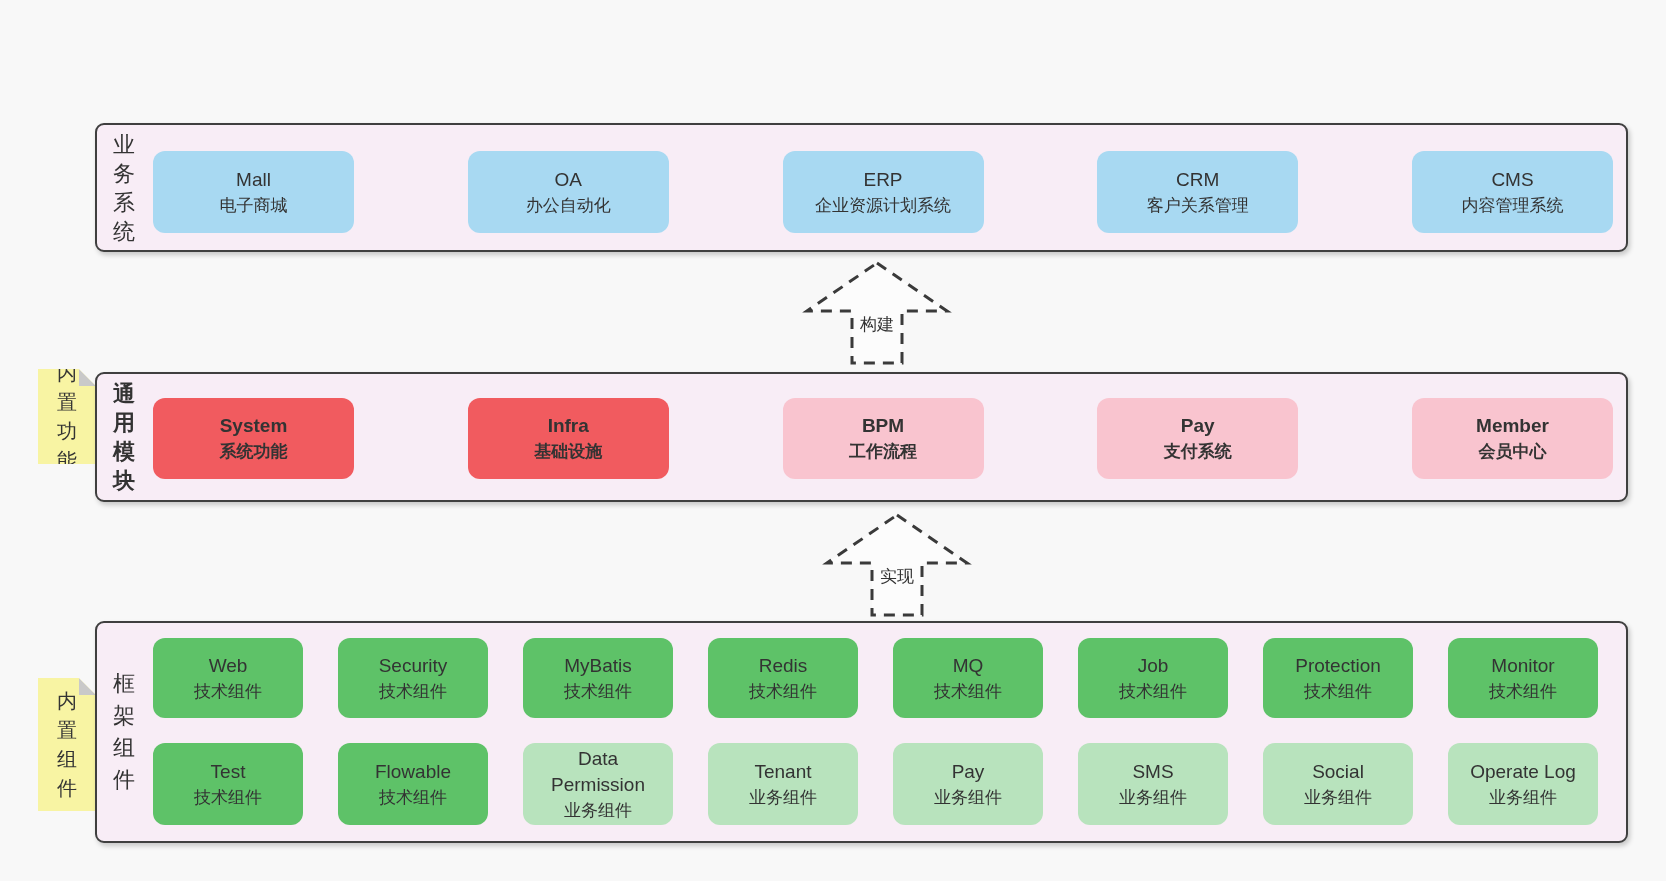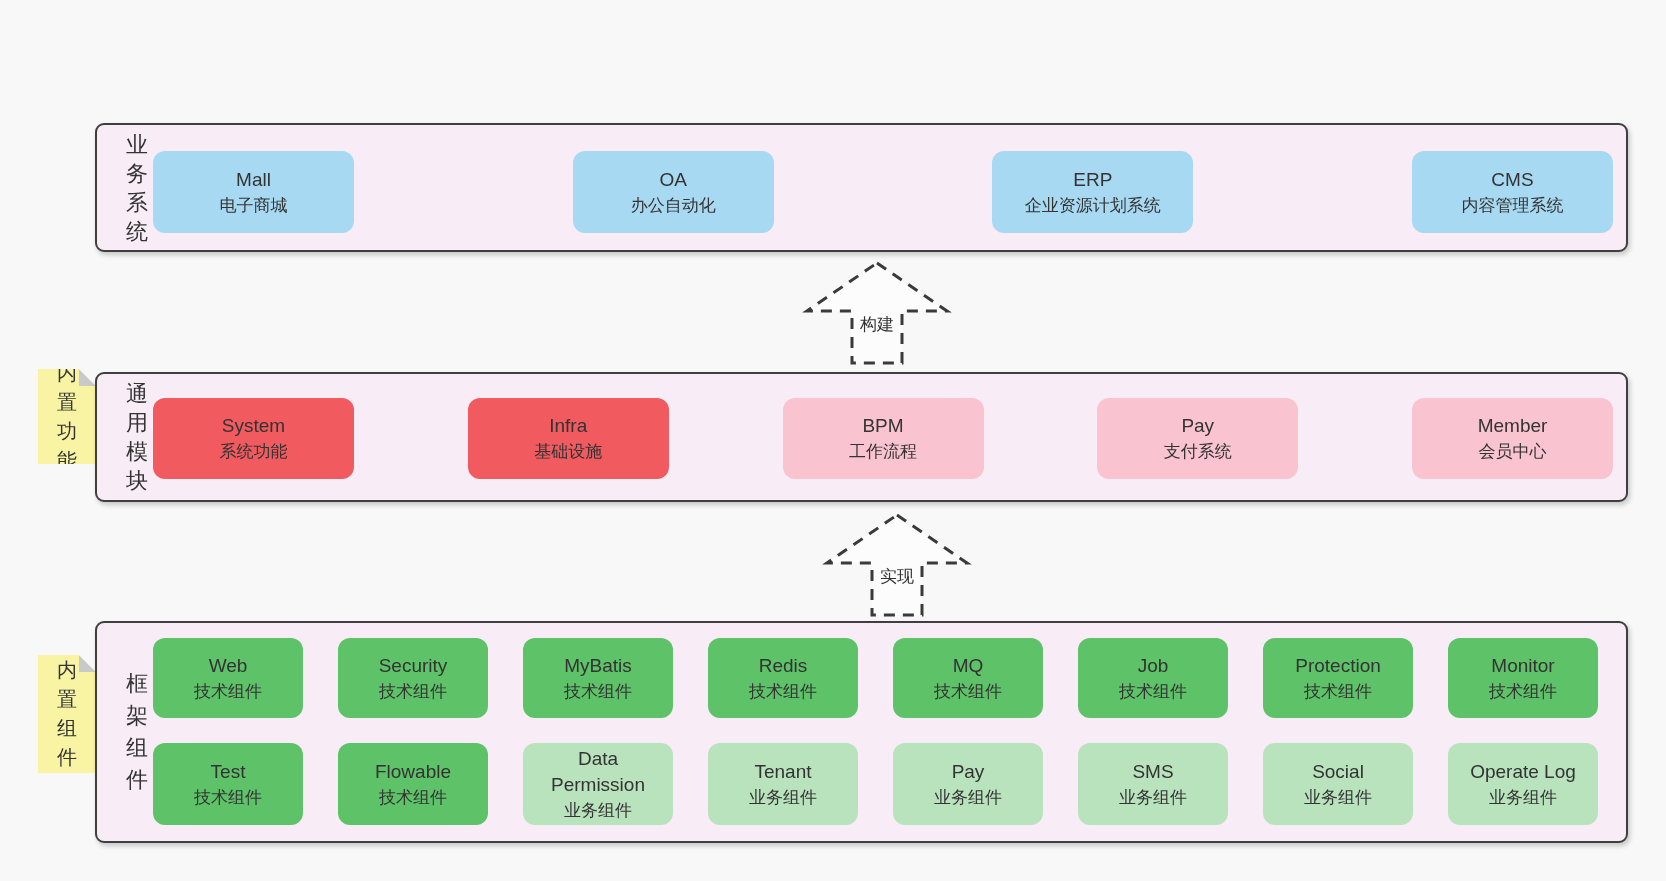--- a/index.html
+++ b/index.html
@@ -14,24 +14,24 @@
     font-family:"Liberation Sans","DejaVu Sans",sans-serif; color:var(--text);
     overflow:hidden;
   }
   .band{
     position:absolute; left:95px; width:1533px;
     background:var(--panel-bg);
     border:2px solid var(--border-color); border-radius:9px;
     box-shadow:2px 3px 5px rgba(0,0,0,0.20);
   }
   #band-business{top:123px; height:129px;}
-  #band-modules{top:372px; height:130px;}
+  #band-modules{top:372px; height:130px;font-weight:bold;}
   #band-components{top:621px; height:222px;}
   .band-label{
-    position:absolute; left:27px; top:50%; transform:translateY(-50%);
+    position:absolute; left:14px; top:50%; transform:translateY(-50%);
     width:26px; font-size:22px; line-height:29px; text-align:center;
     word-break:break-all; color:var(--text);
   }
   #band-components .band-label{line-height:32px;}
   .band-content{
     position:absolute; left:56px; right:13px;
     display:flex; justify-content:space-between; align-items:stretch;
   }
   #band-business .band-content{top:26px; height:82px;}
   #band-modules .band-content{top:24px; height:81px;}
@@ -52,21 +52,21 @@
   .v-light_green{background:var(--light-green);}
   .sticky-note{
     position:absolute; left:38px; width:58px;
     background:var(--note-yellow);
     clip-path:polygon(0 0, calc(100% - 17px) 0, 100% 17px, 100% 100%, 0 100%);
     filter:drop-shadow(2px 2px 2px rgba(0,0,0,0.22));
     font-size:20px; line-height:29px; text-align:center; word-break:break-all;
     display:flex; align-items:center; justify-content:center;
   }
   #note-modules{top:369px; height:95px;}
-  #note-components{top:655px; height:118px;}
+  #note-components{top:678px; height:133px;}
   .fold{
     position:absolute; top:0; right:0; width:17px; height:17px;
     background:var(--fold-gray);
     clip-path:polygon(0 0, 100% 100%, 0 100%);
   }
   .note-text{position:relative; width:24px;}
   .arrow{position:absolute; width:150px; height:104px;}
   #arrow-build{left:802px; top:261px;}
   #arrow-implement{left:822px; top:513px;}
   .arrow path{
@@ -102,20 +102,24 @@
   </div>
         <div class="box v-blue">
     <div class="title">OA</div>
     <div class="subtitle">办公自动化</div>
   </div>
         <div class="box v-blue">
     <div class="title">ERP</div>
     <div class="subtitle">企业资源计划系统</div>
   </div>
         <div class="box v-blue">
+    <div class="title">CRM</div>
+    <div class="subtitle">客户关系管理</div>
+  </div>
+        <div class="box v-blue">
     <div class="title">CMS</div>
     <div class="subtitle">内容管理系统</div>
   </div>
       </div>
   </div>
 
   <svg class="arrow" id="arrow-build" viewBox="0 0 150 104">
     <path d="M75 2 L145 50 L100 50 L100 102 L50 102 L50 50 L5 50 Z"></path>
     <text x="75" y="69">构建</text>
   </svg>

